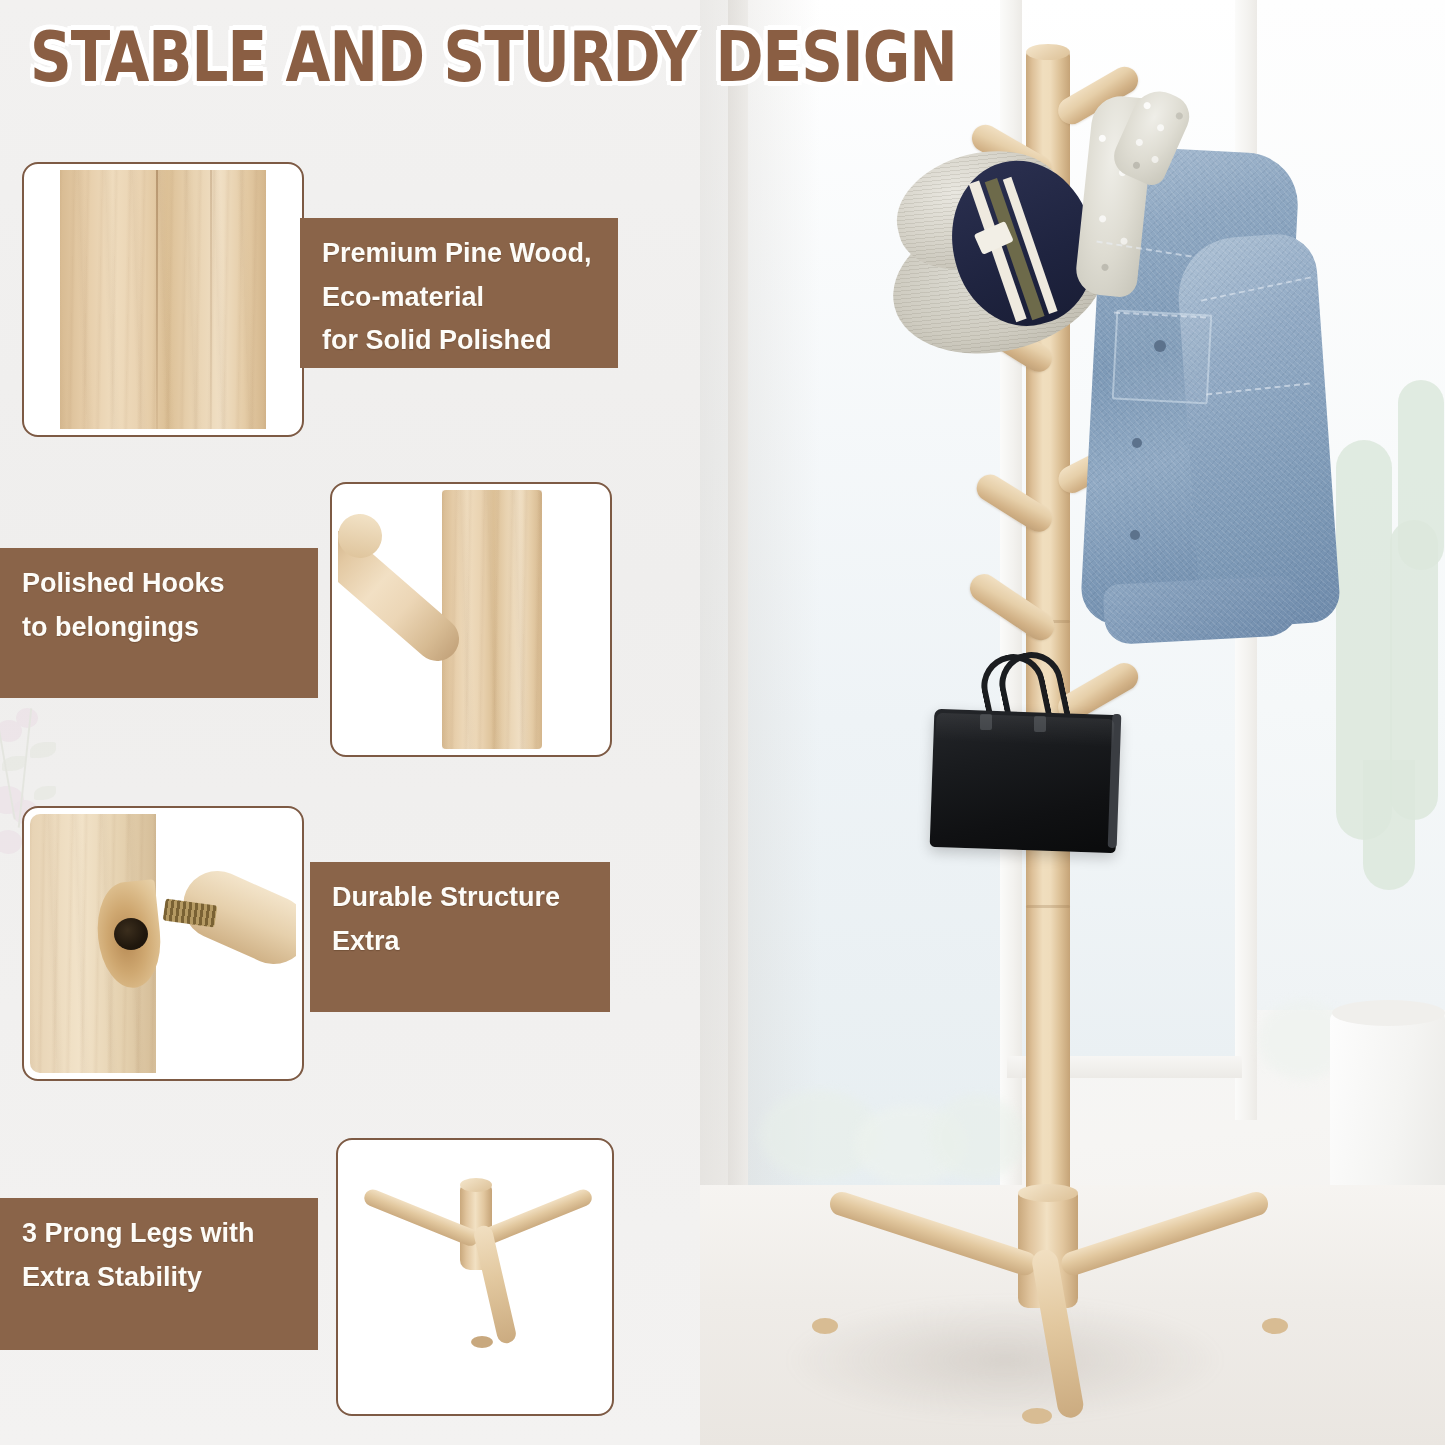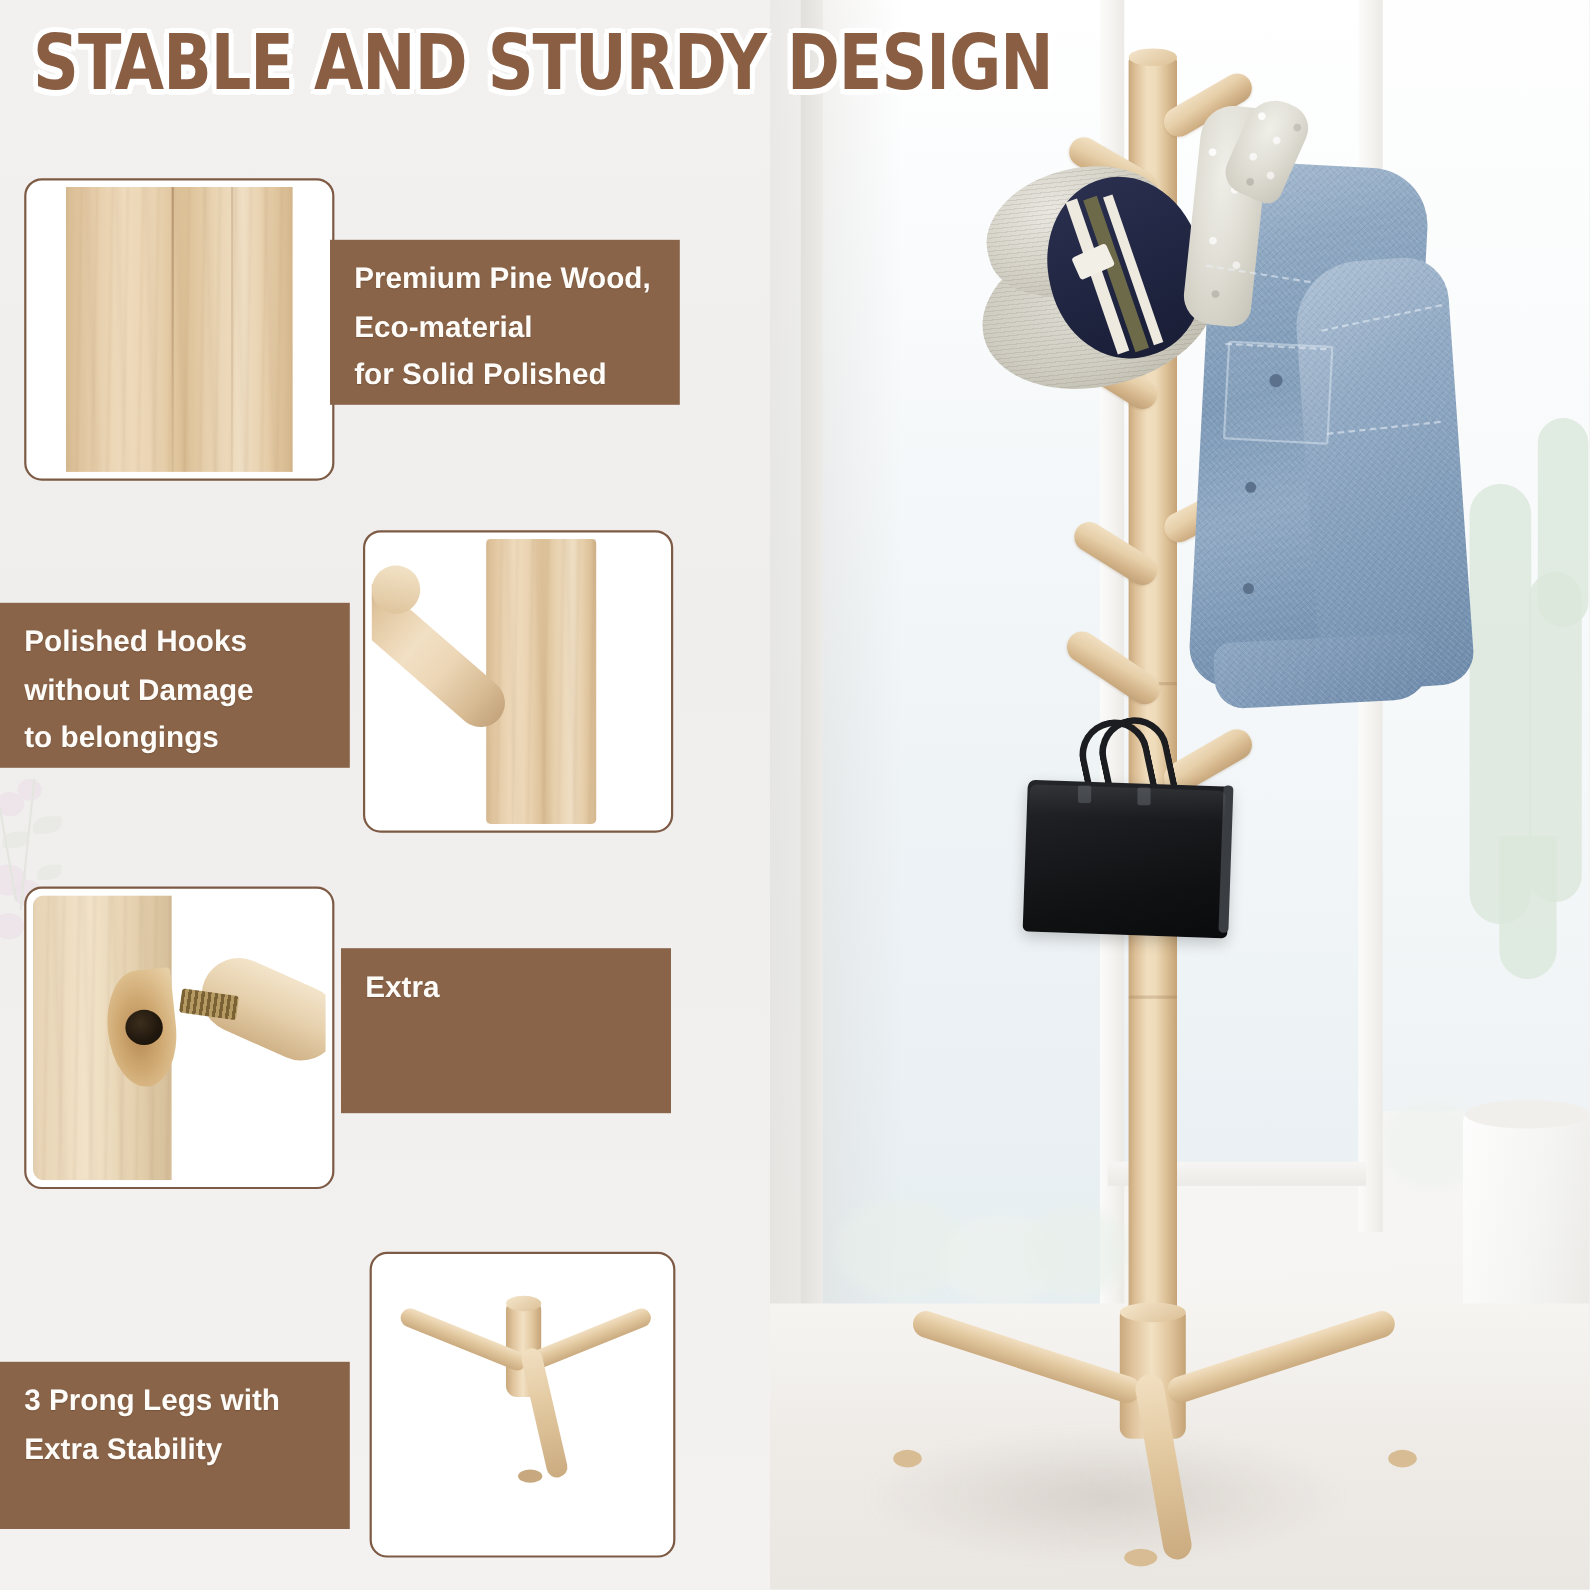--- a/index.html
+++ b/index.html
@@ -286,53 +286,53 @@
         <div class="wood-grain"></div>
       </div>
 
       <div class="dowel" style="left:-2px;top:32px;width:175px;height:44px;transform:rotate(41deg);transform-origin:left top;">
       </div>
       <div class="peg-cap" style="left:0px;top:24px;width:44px;height:44px;transform:rotate(41deg);"></div>
     </div>
   </div>
   <div class="label" style="left:0px;top:548px;width:318px;height:150px;">
     <span>Polished Hooks</span>
-    <span>without Damage</span>
     <span>to belongings</span>
   </div>
 
   <div class="thumb" style="left:22px;top:806px;width:282px;height:275px;">
     <div class="thumb-inner">
 
       <div class="wood-panel" style="left:0;top:0;width:126px;height:100%;background:linear-gradient(90deg,#e7d3b4,#f2e3c9 40%,#e4d0ae 75%,#d5bd98);">
         <div class="wood-grain"></div>
       </div>
       <div style="position:absolute;left:68px;top:68px;width:62px;height:106px;border-radius:50% 4px 50% 50%;background:radial-gradient(ellipse at 45% 55%, #b78a54 0%, #cfa871 40%, #e0c394 75%, #e8d2ab 100%);transform:rotate(-6deg);"></div>
       <div style="position:absolute;left:84px;top:104px;width:34px;height:32px;border-radius:50%;background:radial-gradient(circle at 40% 38%, #3b2e1d 0%, #20170d 60%, #16100a 100%);"></div>
 
       <div class="dowel-h" style="left:170px;top:46px;width:130px;height:68px;transform:rotate(24deg);transform-origin:left top;background:linear-gradient(180deg,#f3e4ca,#e6d0ac 50%,#d0b287);"></div>
       <div style="position:absolute;left:134px;top:88px;width:52px;height:22px;transform:rotate(8deg);
                   background:repeating-linear-gradient(90deg,#7a6234 0 3px,#b59a63 3px 6px);border-radius:3px;"></div>
     </div>
   </div>
   <div class="label" style="left:310px;top:862px;width:300px;height:150px;">
+    <span>Durable Structure</span>
     <span>Extra</span>
   </div>
 
   <div class="thumb" style="left:336px;top:1138px;width:278px;height:278px;">
     <div class="thumb-inner">
       <div class="hub" style="left:116px;top:38px;width:32px;height:86px;"></div>
       <div class="peg-cap" style="left:116px;top:32px;width:32px;height:14px;"></div>
       <div class="leg" style="left:12px;top:86px;width:122px;height:17px;transform:rotate(22deg);transform-origin:right center;"></div>
       <div class="leg" style="left:134px;top:86px;width:122px;height:17px;transform:rotate(-22deg);transform-origin:left center;"></div>
       <div class="leg" style="left:128px;top:80px;width:19px;height:120px;transform:rotate(-13deg);transform-origin:top center;"></div>
       <div class="leg-tip" style="left:127px;top:190px;width:22px;height:12px;background:#c8a87e;"></div>
     </div>
   </div>
-  <div class="label" style="left:0px;top:1238px;width:318px;height:152px;">
+  <div class="label" style="left:0px;top:1198px;width:318px;height:152px;">
     <span>3 Prong Legs with</span>
     <span>Extra Stability</span>
   </div>
 
   <div class="rack" style="left:0;top:0;width:1445px;height:1445px;">
 
     <div class="post" style="left:1026px;top:48px;width:44px;height:1190px;"></div>
     <div class="peg-cap" style="left:1026px;top:44px;width:44px;height:16px;"></div>
     <div class="post-ring" style="left:1026px;top:620px;width:44px;"></div>
     <div class="post-ring" style="left:1026px;top:905px;width:44px;"></div>

